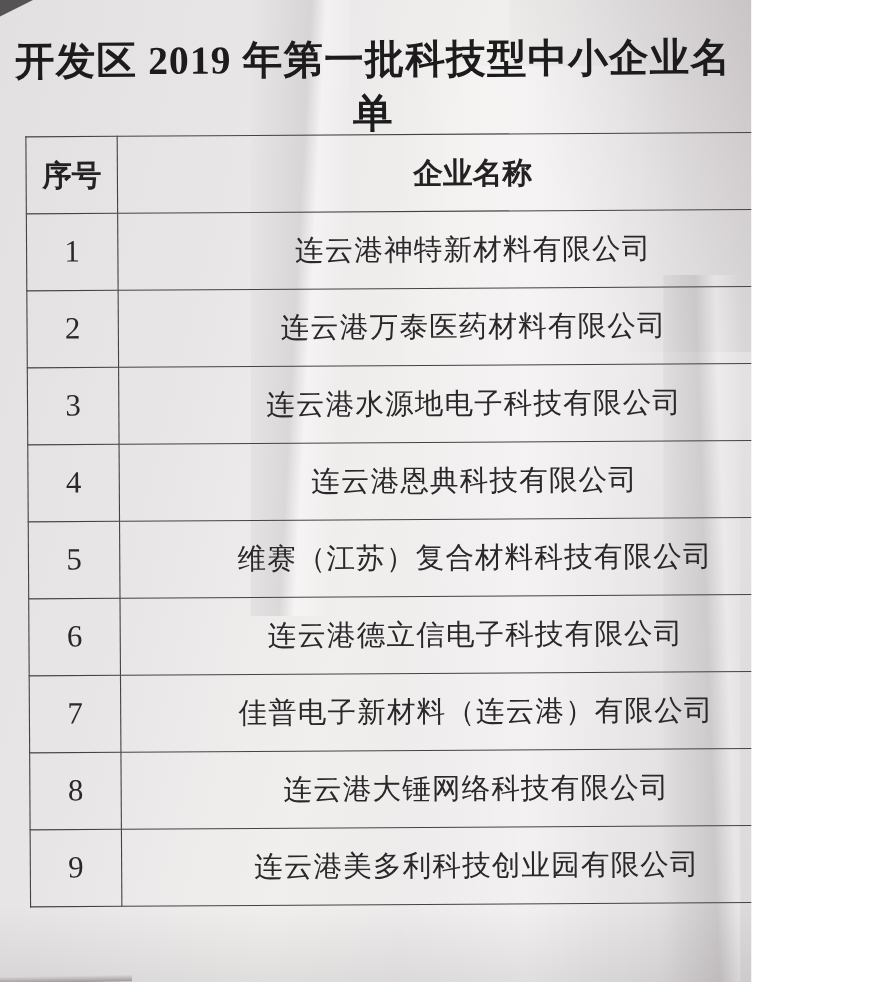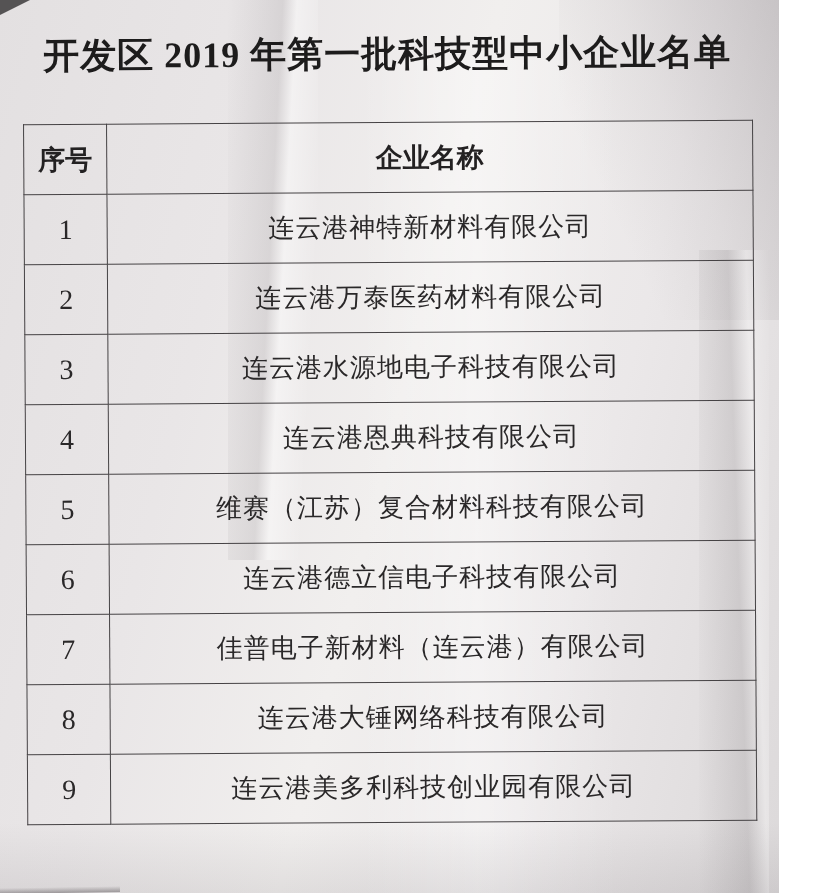--- a/index.html
+++ b/index.html
@@ -1,21 +1,21 @@
 <!DOCTYPE html>
 <html><head>
 <meta charset="utf-8">
 <style>
   html, body { margin: 0; padding: 0; }
   body {
     width: 813px; height: 893px; overflow: hidden;
     font-family: "Liberation Serif", "DejaVu Serif", serif;
   }
   .photo {
-    position: relative; width: 779px; height: 893px; overflow: hidden;
+    position: relative; width: 683px; height: 893px; overflow: hidden;
     background: linear-gradient(104deg, #e3e0e1 0%, #e9e6e7 28%, #f1efee 50%, #ebe8e9 72%, #dcd9da 100%);
   }
   
   .ov { position: absolute; pointer-events: none; }
   .ov-top-right {
     top: 0; right: 0; width: 220px; height: 320px;
     background: linear-gradient(245deg, rgba(138,132,136,0.34), rgba(138,132,136,0.10) 45%, transparent 72%);
   }
   .ov-crease-left {
     top: 0; left: 228px; width: 90px; height: 560px;

